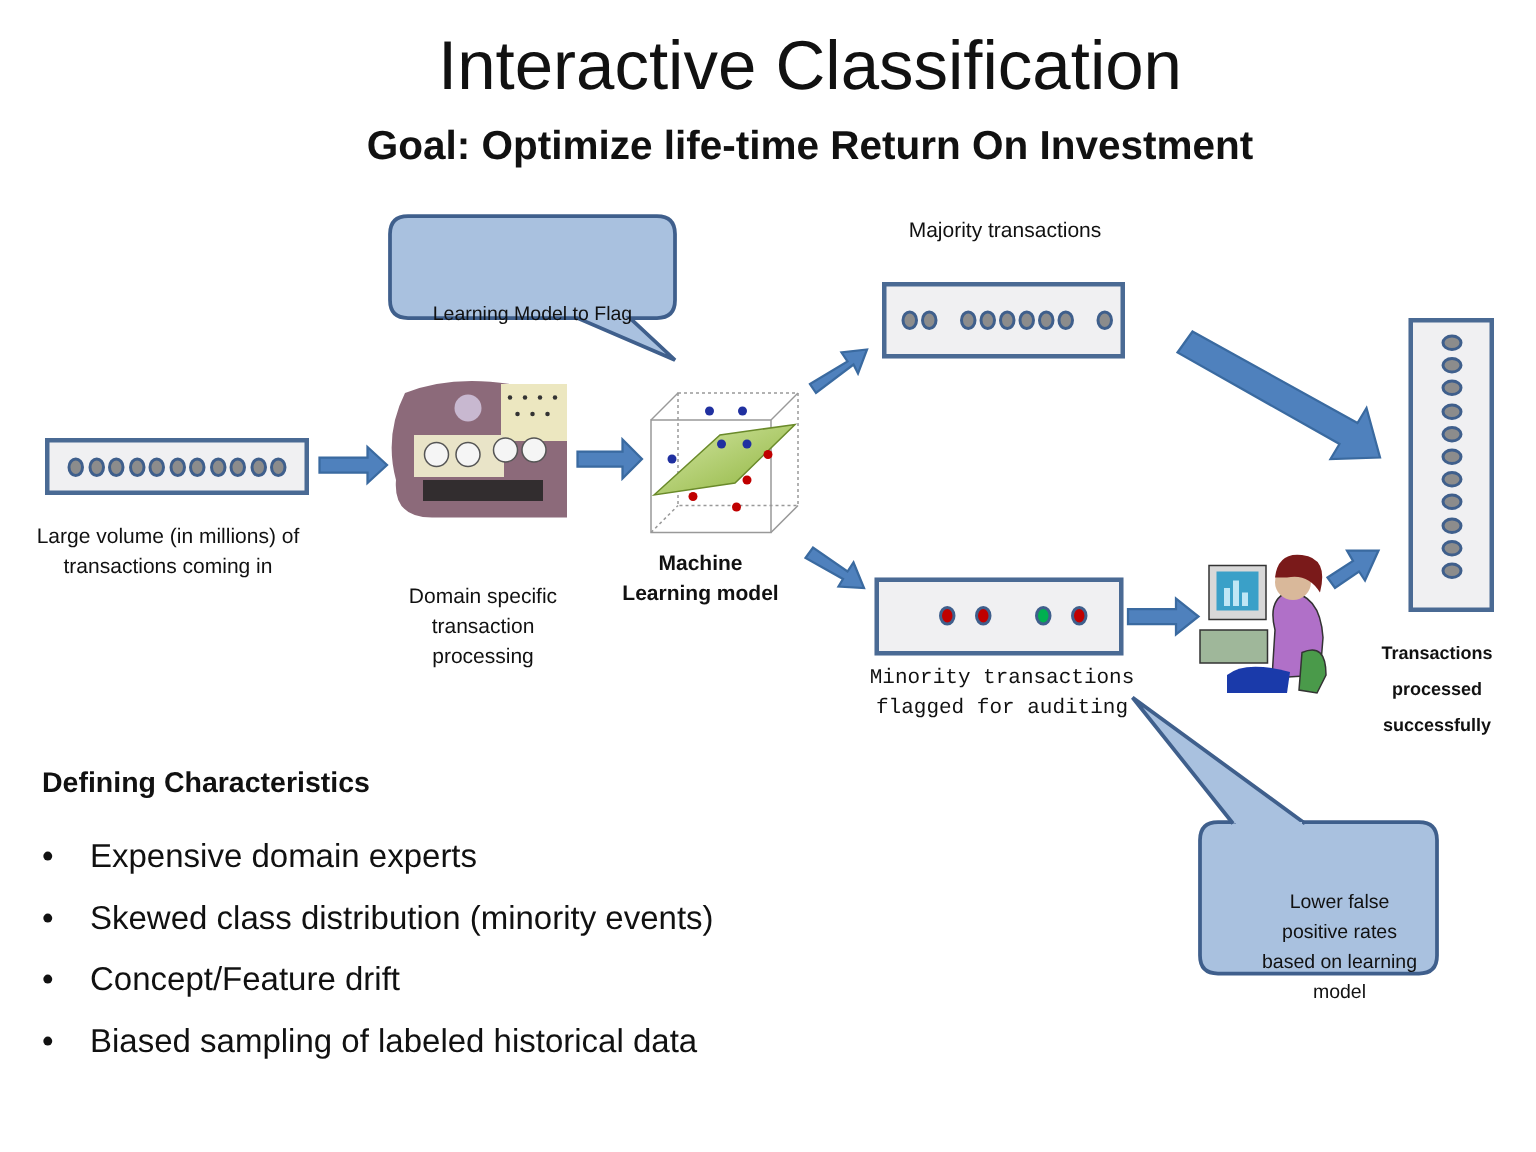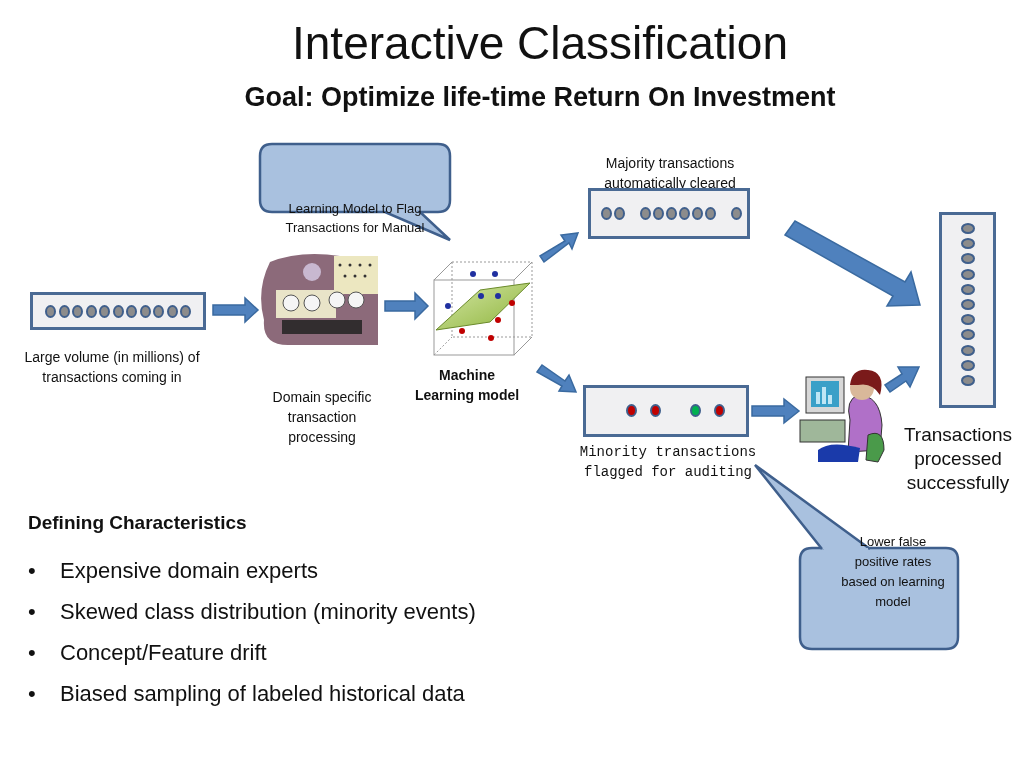--- a/index.html
+++ b/index.html
@@ -123,37 +123,35 @@
       <div class="dot" style="left: 106.5px; top: 10px;"></div>
       <div class="dot" style="left: 120px; top: 10px;"></div>
       <div class="dot" style="left: 133.5px; top: 10px;"></div>
       <div class="dot" style="left: 147px; top: 10px;"></div>
     </div>
 </div>
 <div class="abs label" style="left:4px;top:347px;width:216px;">Large volume (in millions) of transactions coming in</div>
 
 <div class="abs callout-text" style="left:262px;top:151px;width:186px;margin-top:48px;">
   <div>Learning Model to Flag</div>
-  <div>Transactions for Manual</div>
 </div>
 
 <div class="abs label" style="left:252px;top:359px;width:140px;margin-top:28px;">
   <div>Domain specific</div>
   <div>transaction</div>
   <div>processing</div>
 </div>
 
 <div class="abs label" style="left:402px;top:365px;width:130px;font-weight:bold;">
   <div>Machine</div>
   <div>Learning model</div>
 </div>
 
-<div class="abs label" style="left:580px;top:143px;width:180px;margin-top:10px;">
+<div class="abs label" style="left:580px;top:143px;width:180px;">
   <div>Majority transactions</div>
-  <div>automatically cleared</div>
 </div>
 <div class="abs box" style="left:588px;top:188px;width:162px;height:51px;">
   <div id="majority-dots">
       <div class="dot" style="left: 10px; top: 16px;"></div>
       <div class="dot" style="left: 23px; top: 16px;"></div>
       <div class="dot" style="left: 49px; top: 16px;"></div>
       <div class="dot" style="left: 62px; top: 16px;"></div>
       <div class="dot" style="left: 75px; top: 16px;"></div>
       <div class="dot" style="left: 88px; top: 16px;"></div>
       <div class="dot" style="left: 101px; top: 16px;"></div>
@@ -183,27 +181,27 @@
       <div class="dot" style="left: 19px; top: 53.6px; width: 14px; height: 11px;"></div>
       <div class="dot" style="left: 19px; top: 68.8px; width: 14px; height: 11px;"></div>
       <div class="dot" style="left: 19px; top: 84px; width: 14px; height: 11px;"></div>
       <div class="dot" style="left: 19px; top: 99.2px; width: 14px; height: 11px;"></div>
       <div class="dot" style="left: 19px; top: 114.4px; width: 14px; height: 11px;"></div>
       <div class="dot" style="left: 19px; top: 129.6px; width: 14px; height: 11px;"></div>
       <div class="dot" style="left: 19px; top: 144.8px; width: 14px; height: 11px;"></div>
       <div class="dot" style="left: 19px; top: 160px; width: 14px; height: 11px;"></div>
     </div>
 </div>
-<div class="abs label" style="left:898px;top:423px;width:120px;font-size:19px;line-height:24px;">
+<div class="abs label" style="left:898px;top:423px;width:120px;font-size:12px;line-height:24px;font-weight:bold;">
   <div>Transactions</div>
   <div>processed</div>
   <div>successfully</div>
 </div>
 
-<div class="abs callout-text" style="left:802px;top:532px;width:182px;line-height:20px;">
+<div class="abs callout-text" style="left:802px;top:591px;width:182px;line-height:20px;">
   <div>Lower false</div>
   <div>positive rates</div>
   <div>based on learning</div>
   <div>model</div>
 </div>
 
 <div class="abs chars-head">Defining Characteristics</div>
 <ul class="abs bullets">
   <li><span class="b">•</span><span>Expensive domain experts</span></li>
   <li><span class="b">•</span><span>Skewed class distribution (minority events)</span></li>

